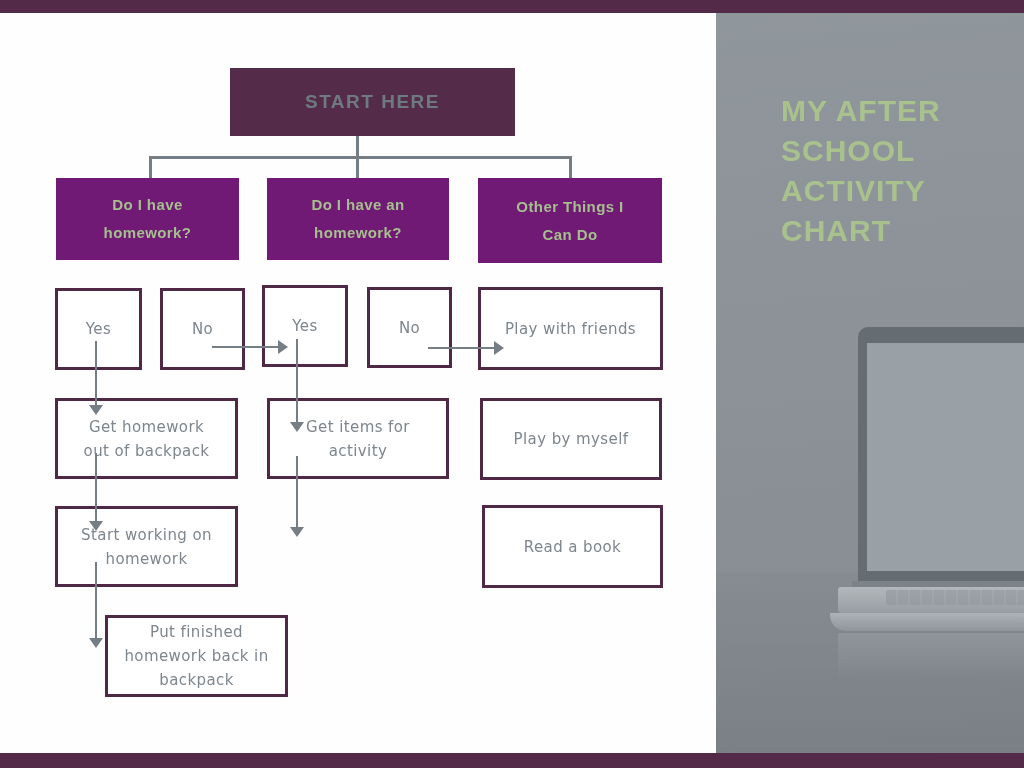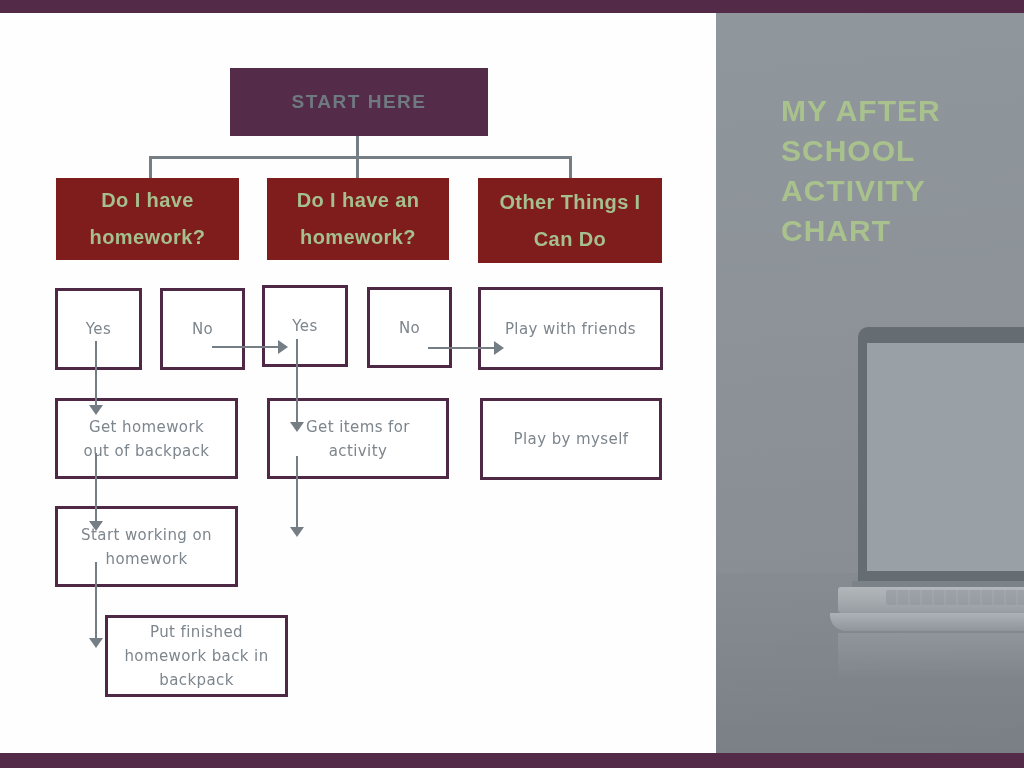--- a/index.html
+++ b/index.html
@@ -11,21 +11,21 @@
   .bar.top{top:0;height:13px;}
   .bar.bottom{top:753px;height:15px;}
 
   
   .canvas{position:absolute;left:0;top:13px;width:716px;height:740px;background:#fefefe;}
 
   .node{position:absolute;display:flex;align-items:center;justify-content:center;
         text-align:center;box-sizing:border-box;white-space:pre-line;}
   .start{background:#552b4a;color:#6e7980;font-weight:bold;font-size:19px;
          letter-spacing:1.5px;font-family:"Liberation Sans",sans-serif;}
-  .qbox{background:#7f1d1d;color:#a5bf8e;font-weight:bold;font-size:20px;
+  .qbox{background:#701a75;color:#a5bf8e;font-weight:bold;font-size:15px;
         letter-spacing:.4px;line-height:1.85;font-family:"Liberation Sans",sans-serif;}
   .wbox{background:#ffffff;border:3px solid #4e2845;color:#7d858d;
         font-size:15px;letter-spacing:.4px;line-height:1.6;}
 
   .line{position:absolute;background:#757d85;}
   .arrowhead-down{position:absolute;width:0;height:0;
         border-left:7px solid transparent;border-right:7px solid transparent;
         border-top:10px solid #757d85;}
   .arrowhead-right{position:absolute;width:0;height:0;
         border-top:7px solid transparent;border-bottom:7px solid transparent;
@@ -61,21 +61,21 @@
 </style>
 </head>
 <body>
 
 <div class="page">
 
   <div class="bar top"></div>
 
   <div class="canvas">
 
-    <div class="node start" style="left:230px;top:55px;width:258px;height:68px;">START HERE</div>
+    <div class="node start" style="left:230px;top:55px;width:285px;height:68px;">START HERE</div>
 
     <div class="line" style="left:356px;top:123px;width:3px;height:21px;"></div>
     <div class="line" style="left:149px;top:143px;width:423px;height:3px;"></div>
     <div class="line" style="left:149px;top:143px;width:3px;height:22px;"></div>
     <div class="line" style="left:356px;top:143px;width:3px;height:22px;"></div>
     <div class="line" style="left:569px;top:143px;width:3px;height:22px;"></div>
 
     <div class="node qbox" style="left:56px;top:165px;width:183px;height:82px;">Do I have
 homework?</div>
     <div class="node qbox" style="left:267px;top:165px;width:182px;height:82px;">Do I have an
@@ -94,20 +94,21 @@
     <div class="node wbox" style="left:55px;top:493px;width:183px;height:81px;">Start working on
 homework</div>
     <div class="node wbox" style="left:57px;top:602px;width:183px;height:82px;margin-left:48px;">Put finished
 homework back in
 backpack</div>
 
     <div class="node wbox" style="left:267px;top:385px;width:182px;height:81px;">Get items for
 activity</div>
 
     <div class="node wbox" style="left:480px;top:385px;width:182px;height:82px;">Play by myself</div>
+    <div class="node wbox" style="left:482px;top:492px;width:181px;height:83px;">Read a book</div>
 
     <div class="line" style="left:95px;top:328px;width:2px;height:66px;"></div>
     <div class="arrowhead-down" style="left:89px;top:392px;"></div>
 
     <div class="line" style="left:95px;top:440px;width:2px;height:70px;"></div>
     <div class="arrowhead-down" style="left:89px;top:508px;"></div>
 
     <div class="line" style="left:95px;top:549px;width:2px;height:78px;"></div>
     <div class="arrowhead-down" style="left:89px;top:625px;"></div>
 

